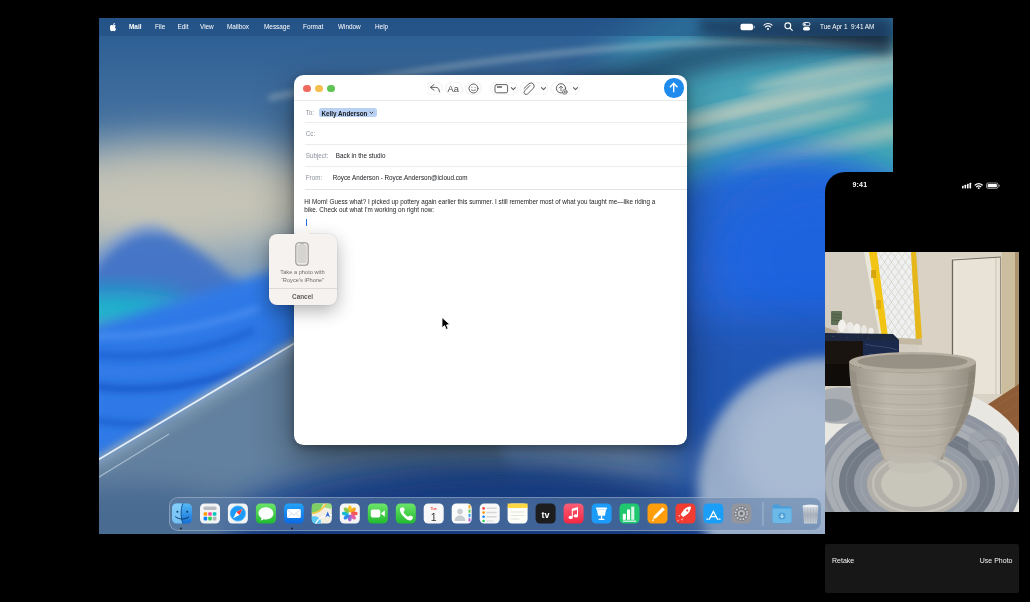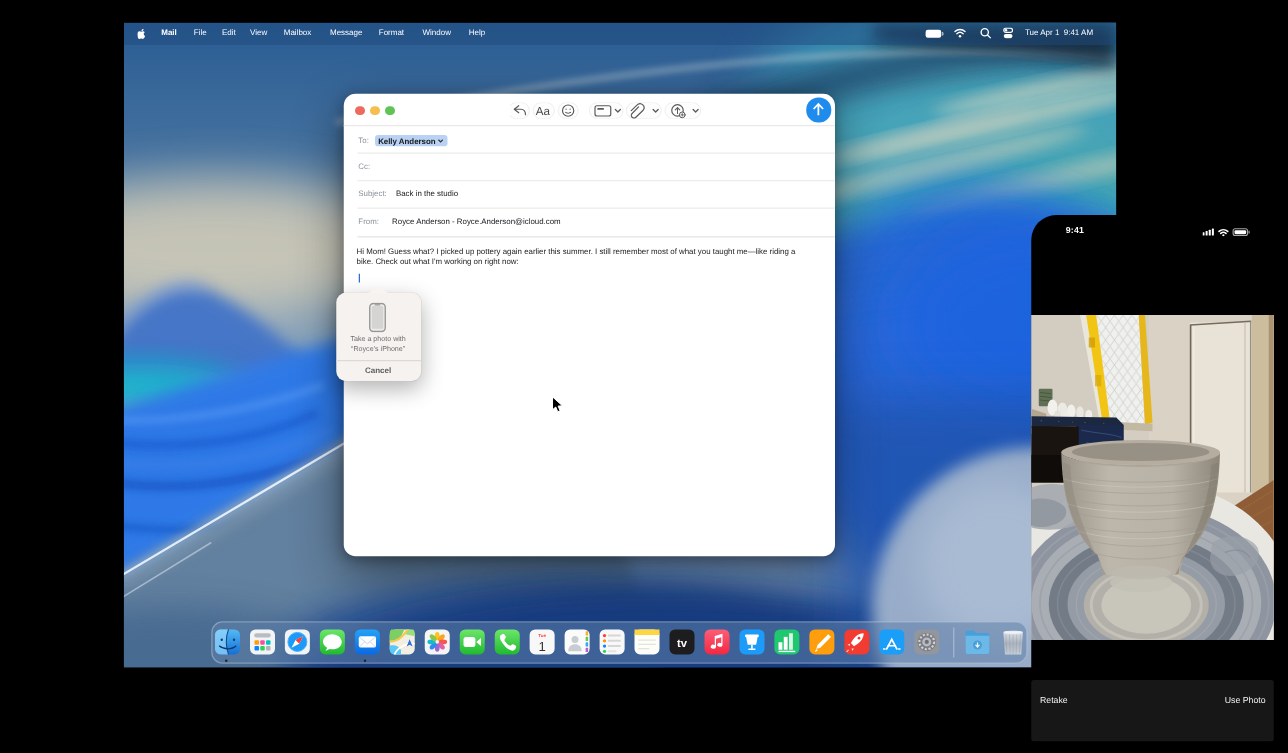--- a/index.html
+++ b/index.html
@@ -305,21 +305,21 @@
         <g stroke="#8d959e" stroke-width="0.5" opacity="0.6">
           <path d="M705.6,489.5 l0.9,15 M708.6,489.7 l0.5,15.2 M711.5,489.8 l0,15.2 M714.4,489.7 l-0.5,15.2 M717.4,489.5 l-0.9,15"></path>
         </g>
       </g>
 
       <circle cx="82" cy="510.5" r="1" fill="#20242c"></circle>
       <circle cx="193" cy="510.5" r="1" fill="#20242c"></circle>
     </svg>
   </div>
 
-  <div class="abs" id="mailwin" style="left:275px;top:74.5px;width:393px;height:370.5px;background:#fff;border-radius:9.5px;box-shadow:0 14px 40px rgba(0,0,0,0.45), 0 3px 10px rgba(0,0,0,0.3);">
+  <div class="abs" id="mailwin" style="left:294px;top:74.5px;width:393px;height:370.5px;background:#fff;border-radius:9.5px;box-shadow:0 14px 40px rgba(0,0,0,0.45), 0 3px 10px rgba(0,0,0,0.3);">
 
     <div class="abs" style="left:9px;top:10px;width:7.6px;height:7.6px;border-radius:50%;background:#ee6a5e;"></div>
     <div class="abs" style="left:21px;top:10px;width:7.6px;height:7.6px;border-radius:50%;background:#f5bf4f;"></div>
     <div class="abs" style="left:33.2px;top:10px;width:7.6px;height:7.6px;border-radius:50%;background:#5fc454;"></div>
 
     <svg class="abs" style="left:133px;top:7.5px" width="256" height="13" viewBox="0 0 256 13">
       <g fill="#fdfdfd" stroke="#ebebeb" stroke-width="0.7">
         <rect x="-1.5" y="0" width="17" height="13" rx="6.5"></rect>
         <rect x="18.5" y="0" width="17" height="13" rx="6.5"></rect>
         <rect x="38.5" y="0" width="16" height="13" rx="6.5"></rect>

